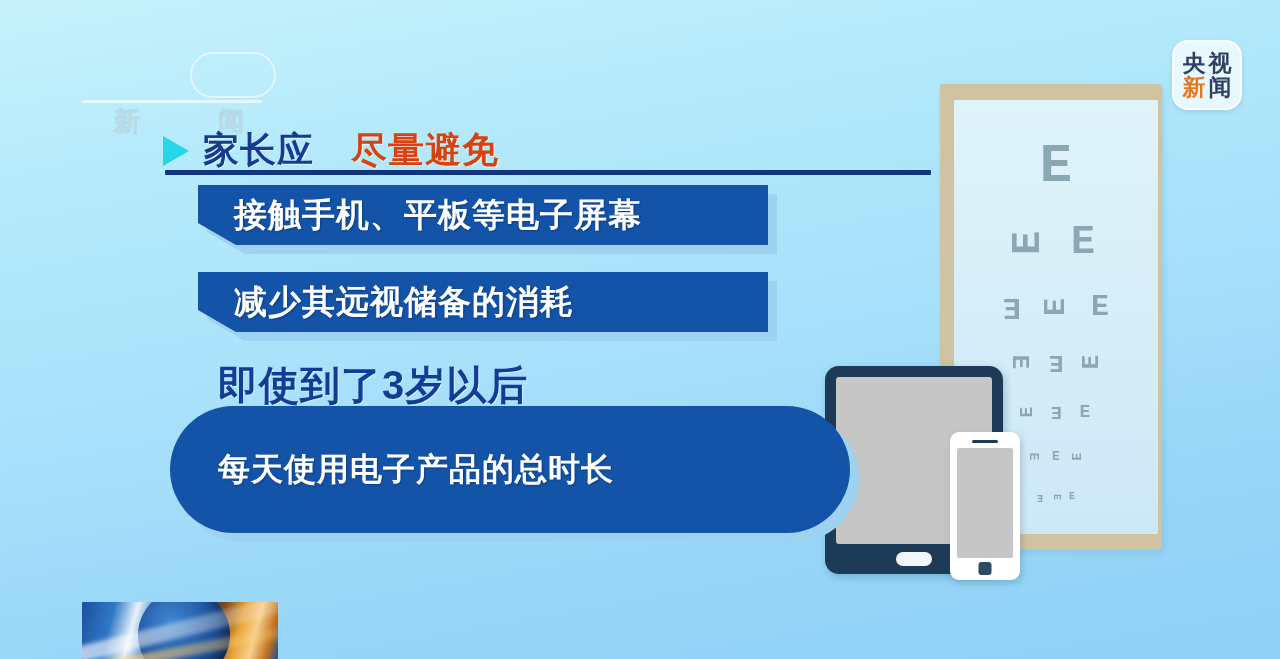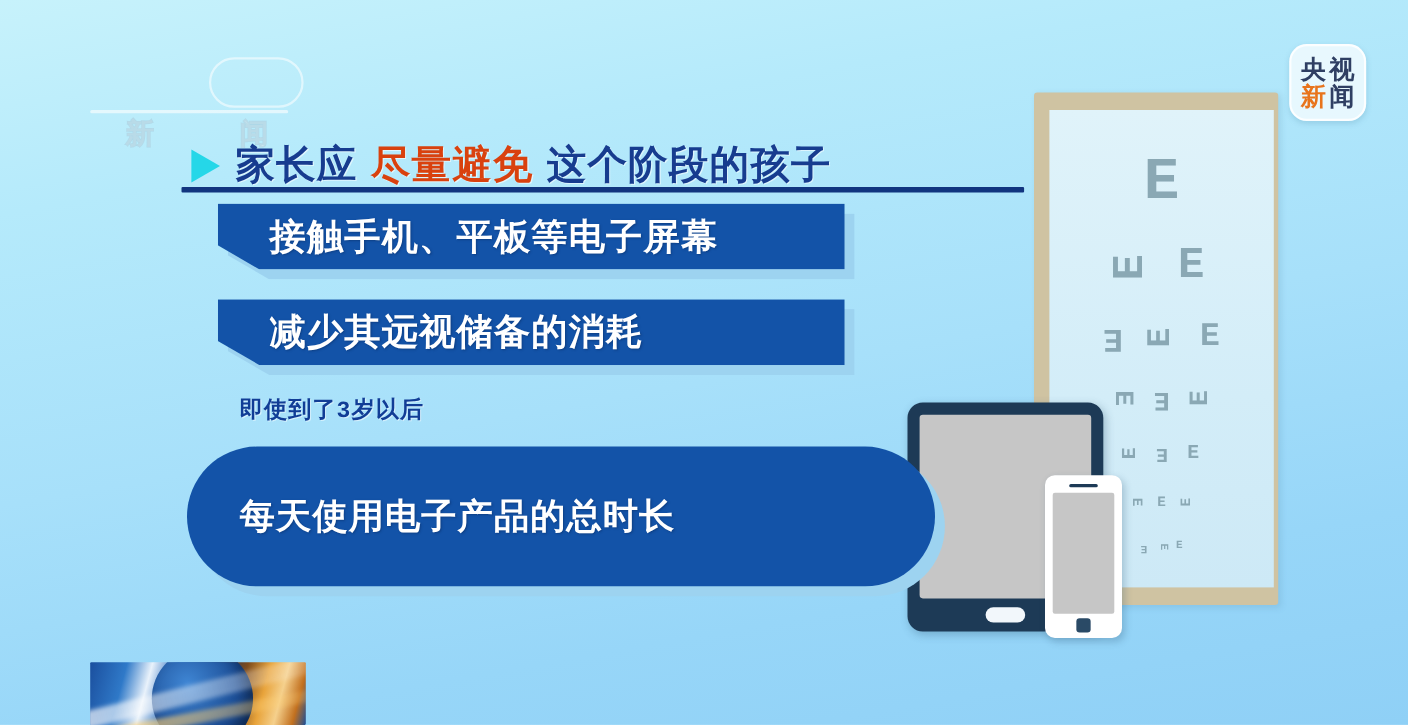--- a/index.html
+++ b/index.html
@@ -106,67 +106,67 @@
     position:absolute; left:7px; top:16px; right:7px; bottom:22px;
     background:#c6c6c6; border-radius:2px;
   }
   #phone .p-home {
     position:absolute; left:50%; bottom:5px; transform:translateX(-50%);
     width:13px; height:13px; background:#2a4a66; border-radius:3px;
   }
 
   
   #headline-row {
-    position:absolute; left:174px; top:126px; display:flex; align-items:center; gap:12px;
+    position:absolute; left:163px; top:126px; display:flex; align-items:center; gap:12px;
   }
   #headline-marker {
     width:0; height:0; border-left:26px solid #25d7e8;
     border-top:15px solid transparent; border-bottom:15px solid transparent;
     margin-right:2px;
   }
   .hl-text {
     font-size:36px; font-weight:bold; letter-spacing:1px;
     font-family:"Liberation Sans", sans-serif; white-space:nowrap;
   }
   .hl-blue { color:#173c8f; text-shadow:1px 1px 0 rgba(255,255,255,.55); }
-  .hl-orange { color:#d9410e; text-shadow:1px 1px 0 rgba(255,255,255,.6); }
+  .hl-orange { color:#d9410e; text-shadow:1px 1px 0 rgba(255,255,255,.6);margin-left:25px; }
   #headline-rule {
     position:absolute; left:165px; top:170px; width:766px; height:5px;
     background:#11357f; border-radius:1px;
   }
 
   
   .notch-wrap { position:absolute; }
   .notch-shadow {
     position:absolute; left:9px; top:9px; width:100%; height:100%;
     background:#9dd3f0;
     clip-path:polygon(0 0, 100% 0, 100% 100%, 38px 100%, 0 calc(100% - 22px));
   }
   .notch-band {
     position:absolute; left:0; top:0; width:100%; height:100%;
     background:#1353a8;
     clip-path:polygon(0 0, 100% 0, 100% 100%, 38px 100%, 0 calc(100% - 22px));
     display:flex; align-items:center;
   }
   .notch-band .band-text {
-    margin-left:47px; color:#ffffff; font-size:33px; font-weight:bold;
+    margin-left:36px; color:#ffffff; font-size:33px; font-weight:bold;
     letter-spacing:1px; white-space:nowrap;
     text-shadow:1px 1px 2px rgba(8,40,90,.45);
     font-family:Liberation Mono, monospace;
   }
   #banner-screens { left:198px; top:185px; width:570px; height:60px; }
   #banner-reserve { left:198px; top:272px; width:570px; height:60px; }
 
   
   #mid-note {
     position:absolute; left:218px; top:358px;
-    font-size:21px; font-weight:bold; color:#113d96;
+    font-size:40px; font-weight:bold; color:#113d96;
     letter-spacing:1px; white-space:nowrap;
     text-shadow:1px 1px 0 rgba(255,255,255,.5);
-    font-family:Liberation Mono, monospace;
+    font-family:Liberation Sans, sans-serif;
   }
 
   
   #pill-wrap { position:absolute; left:170px; top:406px; width:680px; height:127px; }
   #pill-shadow {
     position:absolute; left:9px; top:9px; width:100%; height:100%;
     background:#9dd3f0; border-radius:64px;
   }
   #pill-band {
     position:absolute; left:0; top:0; width:100%; height:100%;
@@ -278,21 +278,20 @@
     <div class="p-speaker"></div>
     <div class="p-screen"></div>
     <div class="p-home"></div>
   </div>
 </div>
 
 <div id="headline-row">
   <div id="headline-marker"></div>
   <span class="hl-text hl-blue">家长应</span>
   <span class="hl-text hl-orange">尽量避免</span>
-  <span class="hl-text hl-blue">这个阶段的孩子</span>
 </div>
 <div id="headline-rule"></div>
 
 <div class="notch-wrap" id="banner-screens">
   <div class="notch-shadow"></div>
   <div class="notch-band">
     <span class="band-text">接触手机、平板等电子屏幕</span>
   </div>
 </div>
 

